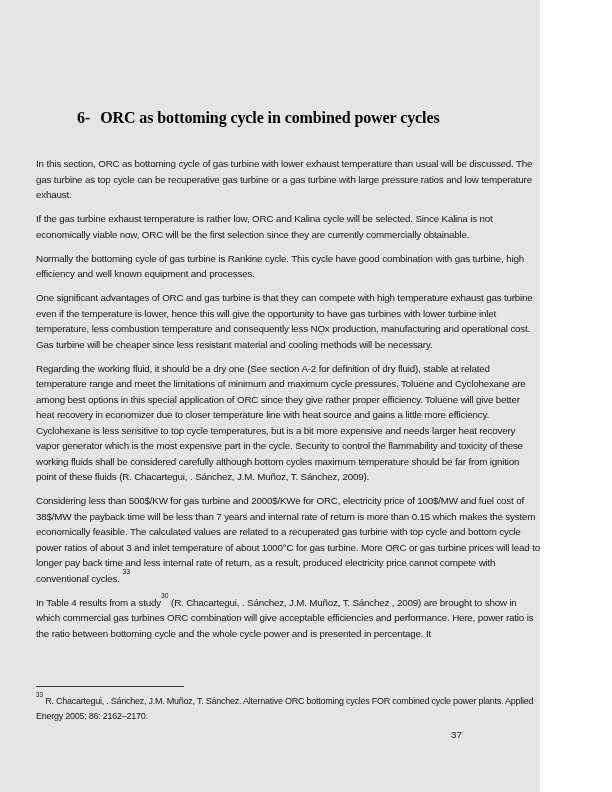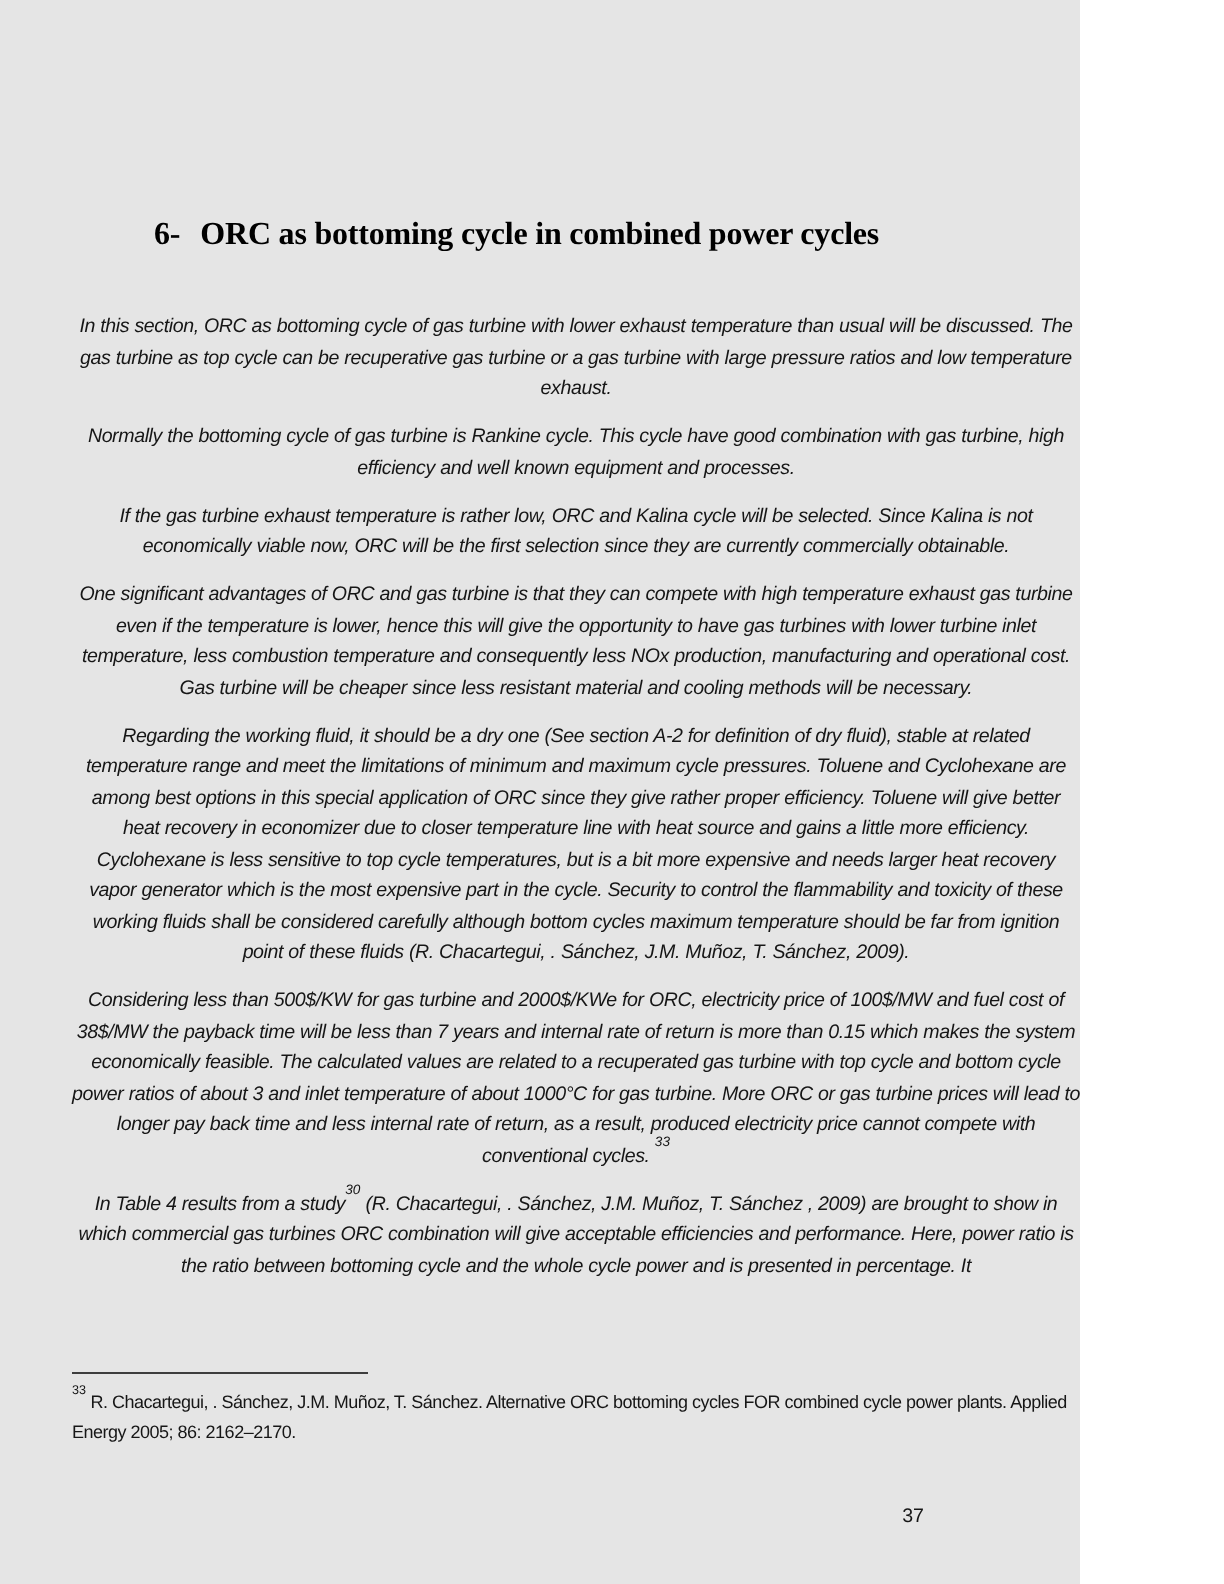--- a/index.html
+++ b/index.html
@@ -28,22 +28,21 @@
     margin: 0 0 29px 41px;
     letter-spacing: -0.1px;
   }
   .heading .section-number { margin-right: 10px; }
   .para {
     font-size: 9.8px;
     letter-spacing: -0.2px;
     word-spacing: 0.1px;
     line-height: 15.5px;
     margin: 0 0 8.5px 0;
-    text-align: center;
-    font-style: italic;
+    text-align: left;
   }
   sup.fnref {
     font-size: 6.8px;
     letter-spacing: 0;
     line-height: 0;
     position: relative;
     top: -3.5px;
   }
   .footnote-area {
     position: absolute;
@@ -59,40 +58,40 @@
   }
   .footnote-text {
     font-size: 9px;
     letter-spacing: -0.25px;
     line-height: 15px;
     color: #161616;
   }
   .footnote-text sup.fnref { font-size: 6.3px; top: -3px; }
   .page-number {
     position: absolute;
-    top: 753px;
+    top: 729px;
     right: 78px;
     font-size: 9.8px;
     color: #161616;
   }
 </style>
 </head>
 <body>
 
 <div class="page">
 
   <div class="content">
 
     <h1 class="heading"><span class="section-number">6-</span><span>ORC as bottoming cycle in combined power cycles</span></h1>
 
     <p class="para">In this section, ORC as bottoming cycle of gas turbine with lower exhaust temperature than usual will be discussed. The gas turbine as top cycle can be recuperative gas turbine or a gas turbine with large pressure ratios and low temperature exhaust.</p>
 
+    <p class="para">If the gas turbine exhaust temperature is rather low, ORC and Kalina cycle will be selected. Since Kalina is not economically viable now, ORC will be the first selection since they are currently commercially obtainable.</p>
+
     <p class="para">Normally the bottoming cycle of gas turbine is Rankine cycle. This cycle have good combination with gas turbine, high efficiency and well known equipment and processes.</p>
-
-    <p class="para">If the gas turbine exhaust temperature is rather low, ORC and Kalina cycle will be selected. Since Kalina is not economically viable now, ORC will be the first selection since they are currently commercially obtainable.</p>
 
     <p class="para">One significant advantages of ORC and gas turbine is that they can compete with high temperature exhaust gas turbine even if the temperature is lower, hence this will give the opportunity to have gas turbines with lower turbine inlet temperature, less combustion temperature and consequently less NOx production, manufacturing and operational cost. Gas turbine will be cheaper since less resistant material and cooling methods will be necessary.</p>
 
     <p class="para">Regarding the working fluid, it should be a dry one (See section A-2 for definition of dry fluid), stable at related temperature range and meet the limitations of minimum and maximum cycle pressures. Toluene and Cyclohexane are among best options in this special application of ORC since they give rather proper efficiency. Toluene will give better heat recovery in economizer due to closer temperature line with heat source and gains a little more efficiency. Cyclohexane is less sensitive to top cycle temperatures, but is a bit more expensive and needs larger heat recovery vapor generator which is the most expensive part in the cycle. Security to control the flammability and toxicity of these working fluids shall be considered carefully although bottom cycles maximum temperature should be far from ignition point of these fluids (R. Chacartegui, . Sánchez, J.M. Muñoz, T. Sánchez, 2009).</p>
 
     <p class="para"><span>Considering less than 500$/KW for gas turbine and 2000$/KWe for ORC, electricity price of 100$/MW and fuel cost of 38$/MW the payback time will be less than 7 years and internal rate of return is more than 0.15 which makes the system economically feasible. The calculated values are related to a recuperated gas turbine with top cycle and bottom cycle power ratios of about 3 and inlet temperature of about 1000°C for gas turbine. More ORC or gas turbine prices will lead to longer pay back time and less internal rate of return, as a result, produced electricity price cannot compete with conventional cycles. </span><sup class="fnref">33</sup></p>
 
     <p class="para"><span>In Table 4 results from a study</span><sup class="fnref">30</sup><span> (R. Chacartegui, . Sánchez, J.M. Muñoz, T. Sánchez , 2009) are brought to show in which commercial gas turbines ORC combination will give acceptable efficiencies and performance. Here, power ratio is the ratio between bottoming cycle and the whole cycle power and is presented in percentage. It</span></p>
 
   </div>

